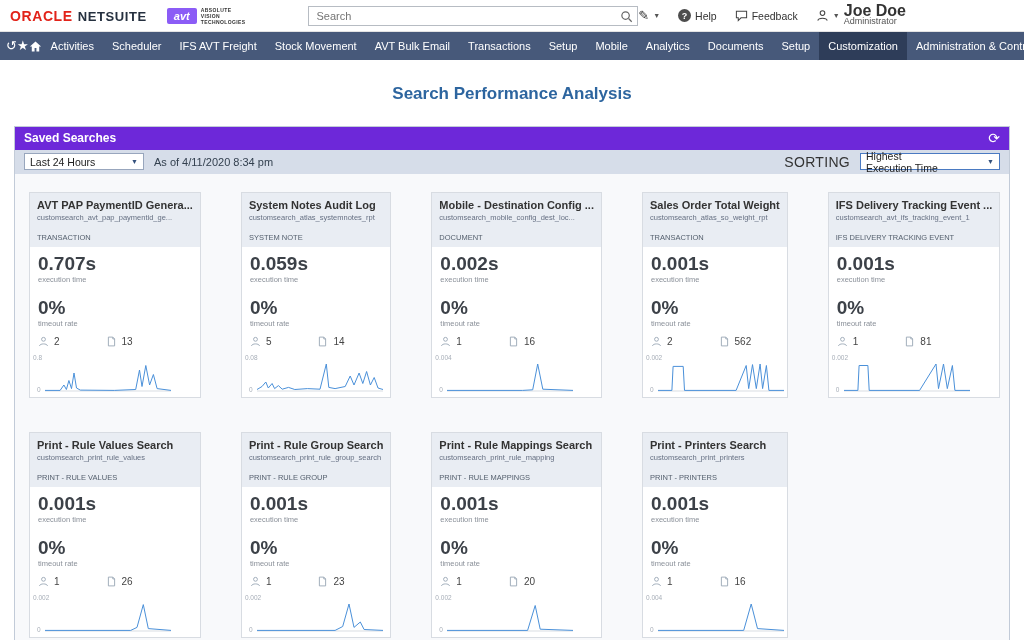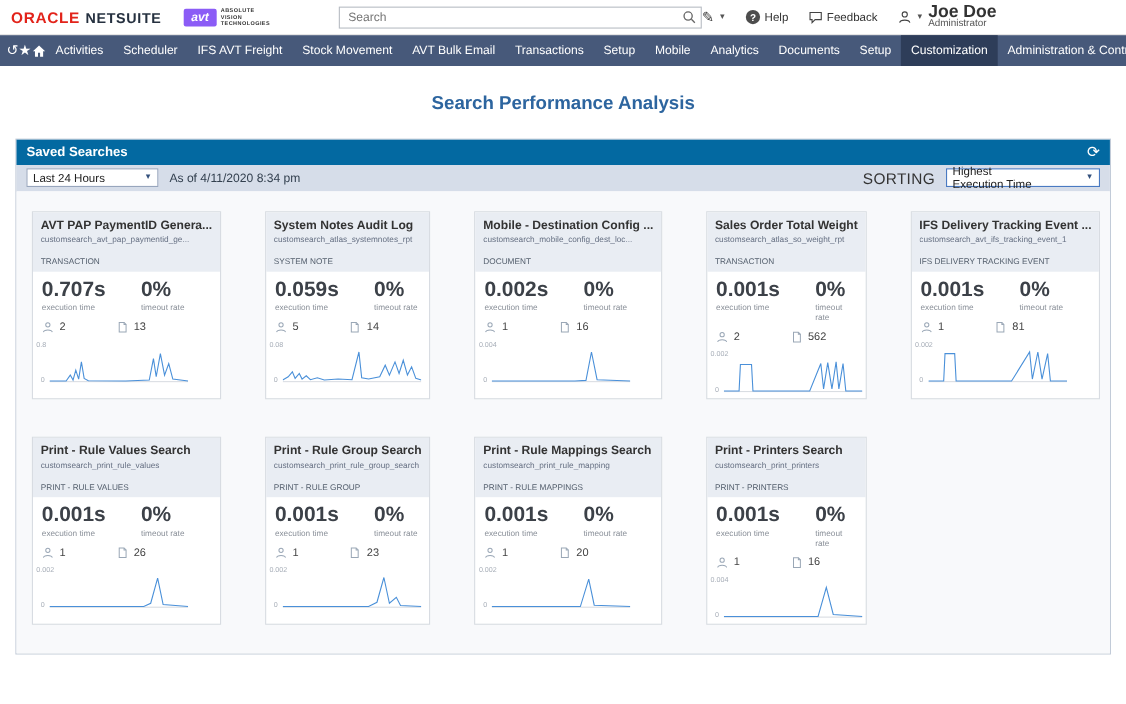--- a/index.html
+++ b/index.html
@@ -34,40 +34,40 @@
   .navbar { height:28px; background:#47597a; display:flex; align-items:center; color:#fff; padding:0 6px; }
   .nav-iconbtn { width:25px; text-align:center; font-size:13px; cursor:pointer; line-height:28px; }
   .nav-items { display:flex; align-items:center; height:28px; }
   .nav-item { padding:0 9px; font-size:11px; line-height:28px; cursor:pointer; white-space:nowrap; }
   .nav-item.active { background:#2e3d59; }
 
   
   .page-title { color:#2d659f; font-size:17px; font-weight:bold; padding:13px 16px 10px;text-align:center; }
 
   .panel { margin:0 14px; border:1px solid #c2cbd8; }
-  .panel-header { background:#0369a1; color:#fff; height:23px; display:flex; align-items:center; padding:0 9px; font-size:12px; font-weight:bold; }
+  .panel-header { background:#6d28d9; color:#fff; height:23px; display:flex; align-items:center; padding:0 9px; font-size:12px; font-weight:bold; }
   .refresh { margin-left:auto; font-size:14px; font-weight:normal; cursor:pointer; }
   .filter-bar { background:#d6dde9; height:24px; display:flex; align-items:center; padding:0 9px; gap:10px; }
   .select { background:#fff; border:1px solid #98a6bd; height:17px; display:flex; align-items:center; font-size:10.5px; padding:0 5px; color:#222; cursor:pointer; }
   .select .sel-caret { margin-left:auto; font-size:7px; color:#33507c; padding-left:6px; }
   .select.range { width:120px; }
   .select.sorting { width:140px; border:1px solid #4a7ac2;gap:36px; }
   .asof { font-size:11px; color:#33404f; }
   .sorting-label { margin-left:auto; font-size:14px; color:#333; letter-spacing:.3px; }
 
   .content { background:#f8f9fb; padding:18px 14px 26px; min-height:370px; }
   .cards { display:grid; grid-template-columns:repeat(5,1fr); column-gap:40px; row-gap:34px; }
 
   
   .card { background:#fff; border:1px solid #d8dce2; display:flex; flex-direction:column; cursor:pointer; }
   .card-head { background:#e9edf3; padding:6px 7px 5px; }
   .card-title { font-size:11px; font-weight:bold; color:#333; white-space:nowrap; overflow:hidden; }
   .card-id { font-size:7.5px; color:#667083; white-space:nowrap; overflow:hidden; margin-top:2px; }
   .card-type { font-size:7.5px; color:#55606e; margin-top:11px; text-transform:uppercase; white-space:nowrap; overflow:hidden; }
-  .metrics { display:flex; gap:32px; padding:7px 8px 3px; }
+  .metrics { display:flex; gap:14px; padding:7px 8px 3px;flex-direction:column; }
   .metric-value { font-size:19px; font-weight:bold; color:#3c4148; line-height:20px; }
   .metric-label { font-size:7.5px; color:#8a9099; margin-top:1px; }
   .stats { display:flex; gap:46px; padding:5px 8px 2px; align-items:center; }
   .stat { display:flex; align-items:center; gap:5px; font-size:10px; color:#444; }
   .spark { position:relative; height:48px; }
   .spark svg.chart { position:absolute; left:15px; right:6px; bottom:5px; height:34px; }
   .ymax { position:absolute; left:3px; top:5px; font-size:6.5px; color:#a7aeb8; }
   .ymin { position:absolute; left:7px; bottom:4px; font-size:6.5px; color:#a7aeb8; }
 </style>
 </head>

